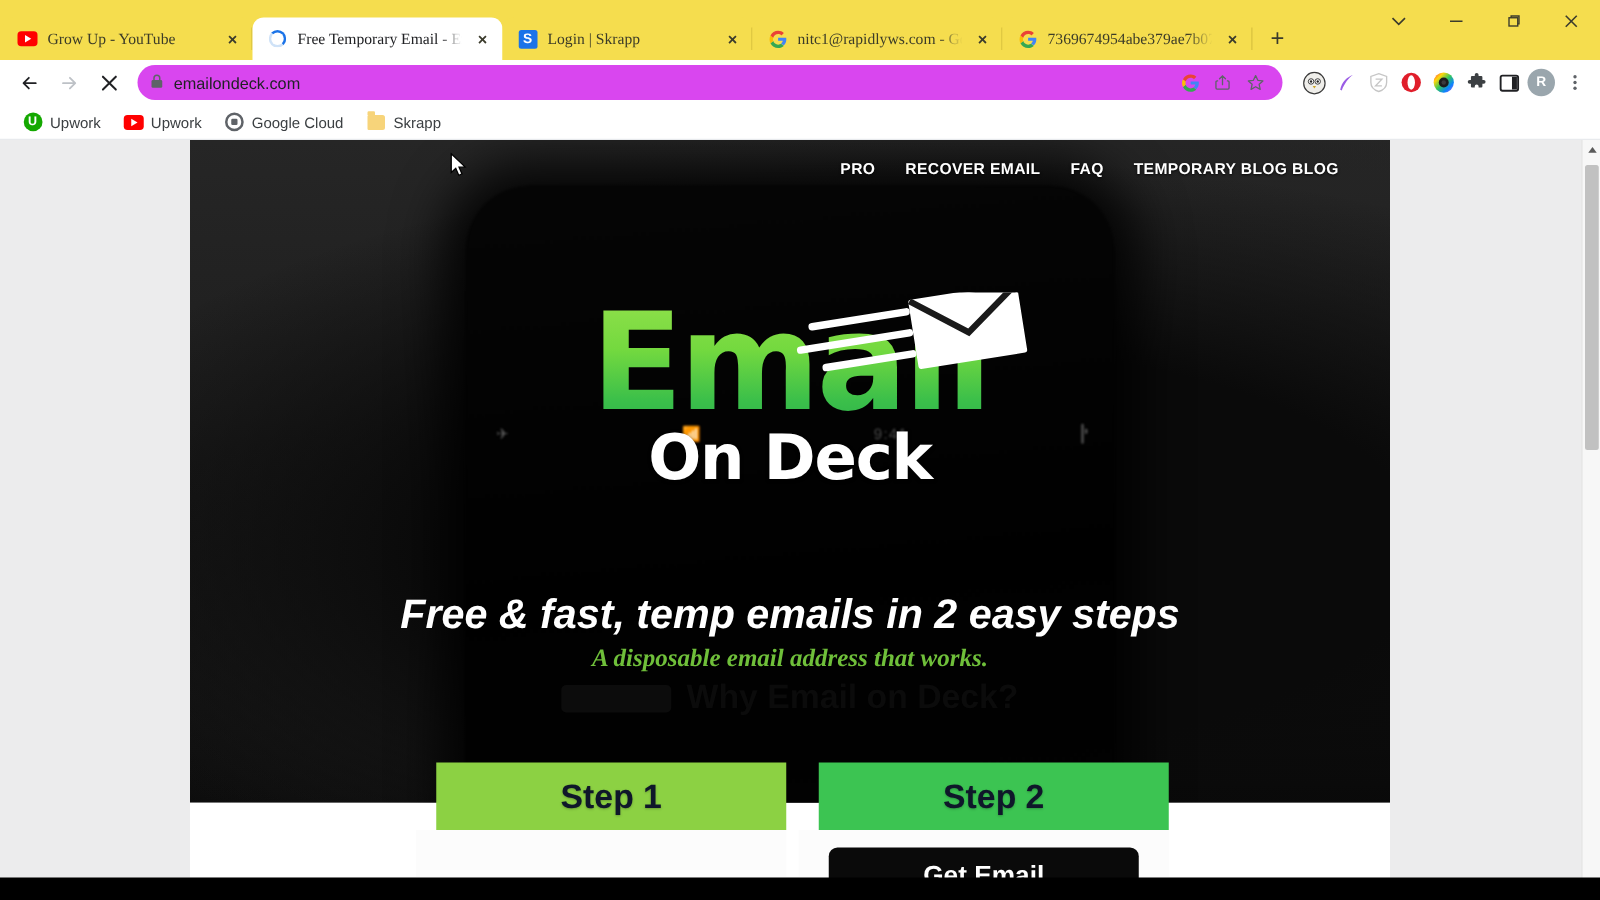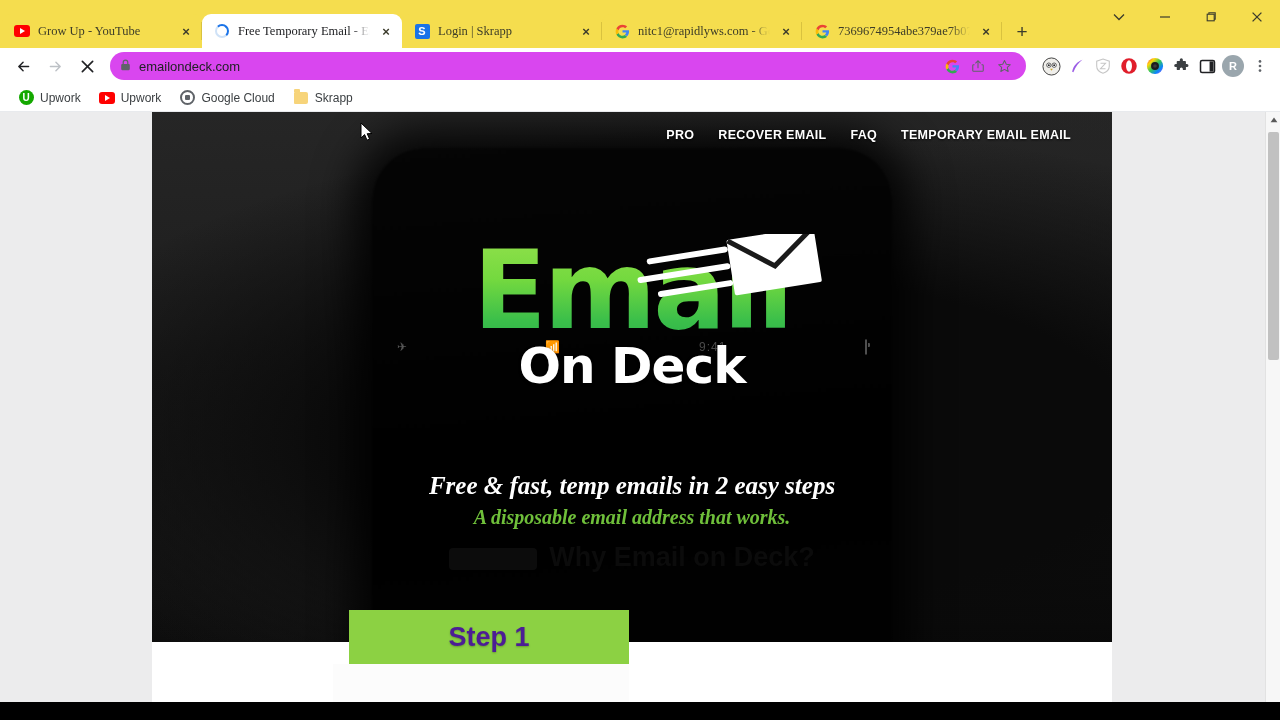--- a/index.html
+++ b/index.html
@@ -136,22 +136,22 @@
     display:block;margin-top:-6px;
     font-family:"DejaVu Sans", sans-serif;
     font-weight:700;font-size:50px;color:#ffffff;letter-spacing:-1px;
     text-shadow:0 1px 3px rgba(0,0,0,0.6);
   }
 
   .tagline{
     position:absolute;left:0;right:0;top:360px;text-align:center;z-index:5;
   }
   .tagline .t1{
-    font-family:Liberation Serif, serif;font-style:italic;font-weight:700;
-    font-size:25px;color:#ffffff;display:block;
+    font-family:Liberation Sans, sans-serif;font-style:italic;font-weight:700;
+    font-size:33px;color:#ffffff;display:block;
   }
   .tagline .t2{
     font-family:"Liberation Serif", serif;font-style:italic;font-weight:700;
     font-size:20px;color:#6fbf3a;display:block;margin-top:6px;
   }
 
   .whyrow{
     position:absolute;left:0;right:0;top:430px;text-align:center;z-index:4;
     color:#0c0c0c;font-size:27px;font-weight:700;opacity:0.95;
   }
@@ -160,21 +160,21 @@
   
   .whitesec{position:absolute;left:152px;top:530px;width:960px;height:60px;background:#ffffff;}
 
   
   .steps{position:absolute;left:152px;top:498px;width:960px;height:92px;z-index:7;display:flex;}
   .stepcol{position:relative;}
   .stepcol.one{margin-left:181px;width:296px;}
   .stepcol.two{margin-left:10px;width:296px;}
   .stephead{
     height:54px;display:flex;align-items:center;justify-content:center;
-    color:#4c1d95;font-size:27px;font-weight:700;
+    color:#0f172a;font-size:27px;font-weight:700;
     text-shadow:0 1px 2px rgba(0,0,0,0.25);
     margin-left:16px;
   }
   .stepbody{background:#fcfcfc;height:38px;position:relative;}
   .getbtn{
     position:absolute;left:24px;right:24px;top:14px;height:46px;background:#0a0a0a;
     border-radius:7px;color:#fff;font-size:21px;font-weight:700;
     display:flex;align-items:center;justify-content:center;overflow:hidden;
   }
 
@@ -431,21 +431,21 @@
           <span>✈</span>
           <span>📶</span>
           <span class="mid">9:41</span>
           <span><span class="battery"></span></span>
         </div>
 
         <div class="navmenu">
           <a href="#">PRO</a>
           <a href="#">RECOVER EMAIL</a>
           <a href="#">FAQ</a>
-          <a href="#">TEMPORARY EMAIL EMAIL</a>
+          <a href="#">TEMPORARY BLOG BLOG</a>
         </div>
 
         <div class="logowrap">
           <span class="logo-main">Email</span>
           <span class="envelope">
             <svg width="200" height="70" viewBox="0 0 200 70">
               <g transform="rotate(-9 100 35)">
                 <rect x="96" y="6" width="86" height="54" fill="#ffffff" stroke="#ffffff" stroke-width="2" rx="1"></rect>
                 <path d="M96 6 L139 38 L182 6" fill="none" stroke="#1a1a1a" stroke-width="5"></path>
                 <rect x="101" y="11" width="76" height="44" fill="none" stroke="#1a1a1a" stroke-width="2" opacity="0"></rect>
@@ -466,20 +466,26 @@
         <div class="whyrow">
           <span class="wtruck"></span><span>Why Email on Deck?</span>
         </div>
       </div>
 
       <div class="steps">
         <div class="stepcol one">
           <div class="stephead" style="background:#8cd143;">Step 1</div>
           <div class="stepbody"></div>
         </div>
+        <div class="stepcol two">
+          <div class="stephead" style="background:#3cc452;">Step 2</div>
+          <div class="stepbody">
+            <div class="getbtn">Get Email</div>
+          </div>
+        </div>
       </div>
 
     </div>
   </div>
 
   <div class="vscroll">
     <div class="sb-arrow">
       <svg width="8" height="6" viewBox="0 0 8 6">
           <path d="M4 0.6 L7.4 5.2 L0.6 5.2z" fill="#5a5a5a"></path>
         </svg>

